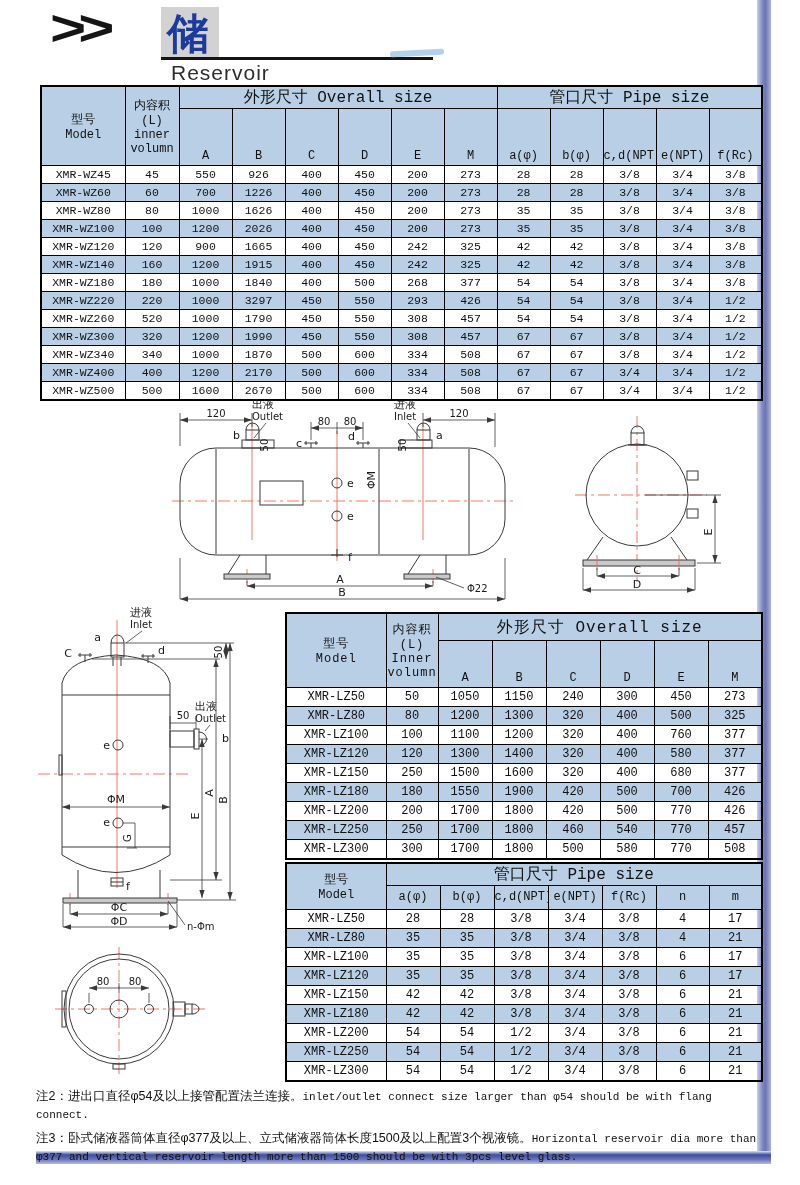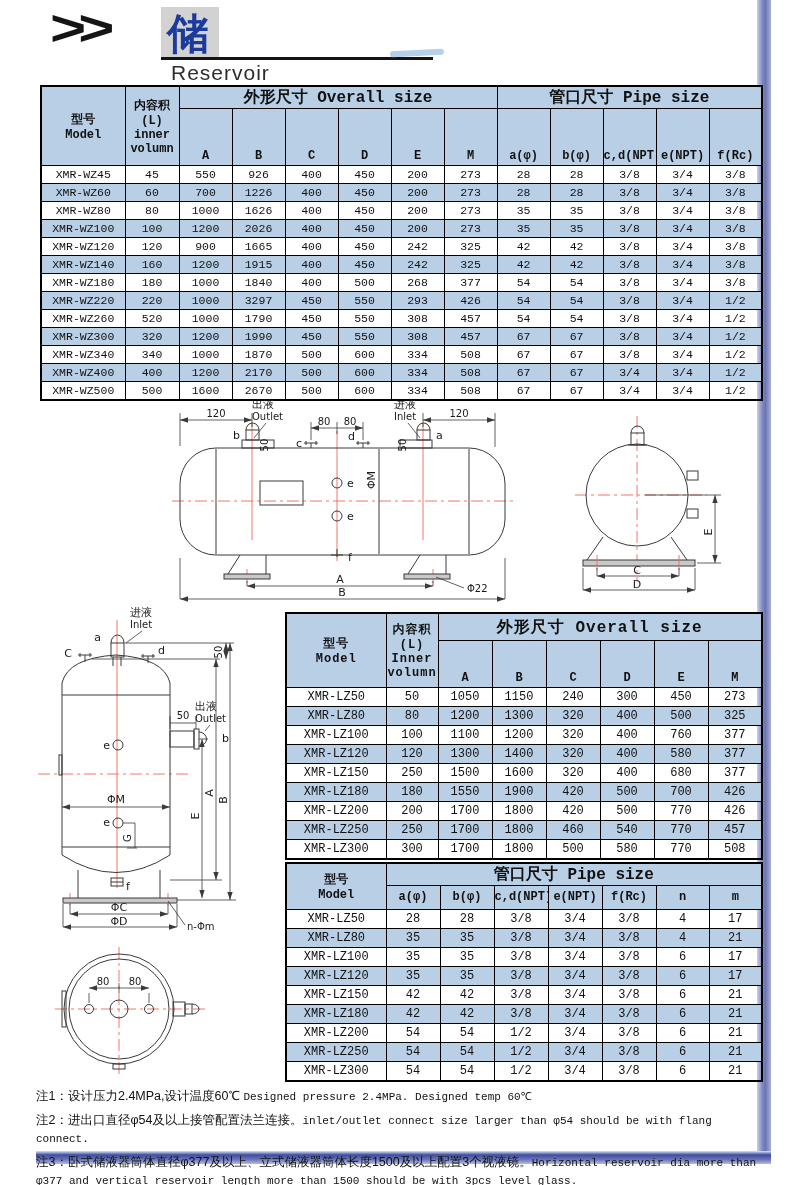--- a/index.html
+++ b/index.html
@@ -21,21 +21,21 @@
   .zh-small{font-family:"Liberation Sans",sans-serif;font-size:27px;font-weight:bold;color:#1c3a9d;line-height:36px;}
   .title-rule{position:absolute;left:161px;top:57px;width:272px;height:3px;background:#141414;}
   .swoosh{position:absolute;left:390px;top:50px;width:54px;height:6px;background:#a7c8e8;
     border-radius:3px;transform:rotate(-3deg);opacity:.85;}
   .subtitle{position:absolute;left:171px;top:61px;font-family:"Liberation Sans",sans-serif;
     font-size:21px;color:#2d2d2d;letter-spacing:1px;}
 
   
   table{border-collapse:collapse;table-layout:fixed;border:2px solid #000;}
   th,td{border:1px solid #000;text-align:center;padding:0;overflow:hidden;}
-  th{background:#b8cfe6;font-weight:bold;}
+  th{background:#b8cfe6;font-weight:normal;}
   tbody tr:nth-child(even) td{background:#b8cfe6;}
   .ml{white-space:pre-line;}
   .grp{font-size:16px;}
   .sub th{vertical-align:bottom;padding-bottom:2px;font-size:12px;}
 
   .t1{position:absolute;left:40px;top:85px;width:721px;}
   .t1 thead .grp-row th{height:19px;}
   .t1 .sub th{height:54px;}
   .t1 th.side{font-size:12px;}
   .t1 tbody td{height:17px;font-size:11.5px;}
@@ -763,23 +763,20 @@
           <td>3/4</td>
           <td>3/8</td>
           <td>6</td>
           <td>21</td>
         </tr>
       </tbody>
   </table>
 
   <div class="notes">
     <div class="note">
-      <span class="zh">注1：</span><span class="zh">设计压力2.4MPa,设计温度60℃ </span><span class="en">Designed pressure 2.4MPa. Designed temp 60℃</span>
-    </div>
-    <div class="note">
       <span class="zh">注2：</span><span class="zh">进出口直径φ54及以上接管配置法兰连接。</span><span class="en">inlet/outlet connect size larger than φ54 should be with flang connect.</span>
     </div>
     <div class="note">
       <span class="zh">注3：</span><span class="zh">卧式储液器筒体直径φ377及以上、立式储液器筒体长度1500及以上配置3个视液镜。</span><span class="en">Horizontal reservoir dia more than φ377 and vertical reservoir length more than 1500 should be with 3pcs level glass.</span>
     </div>
   </div>
 
 </div>
 
 </body></html>

